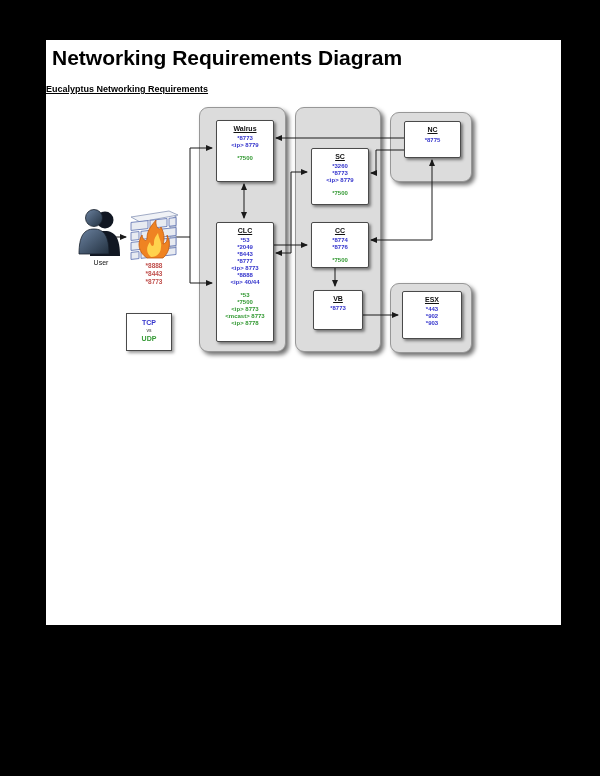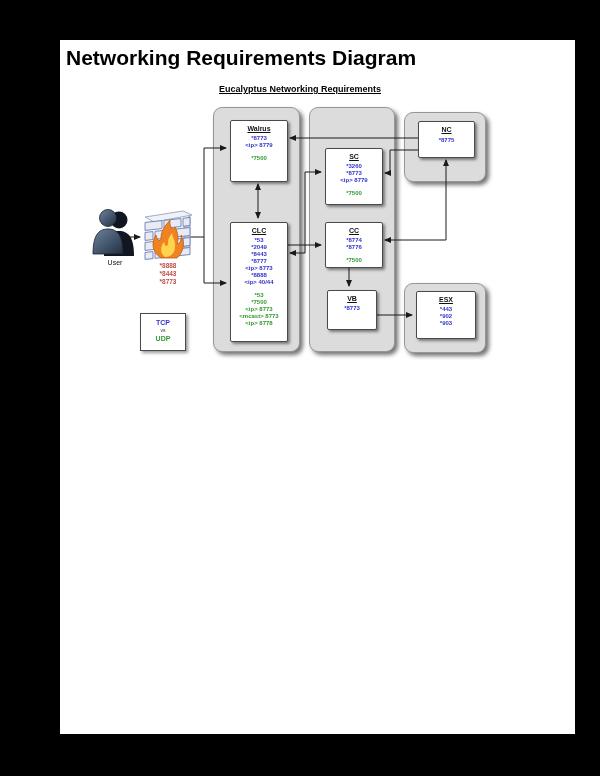--- a/index.html
+++ b/index.html
@@ -1,19 +1,19 @@
 <!DOCTYPE html>
 <html style="--tcp: #3333cc; --udp: #339933; --client: #c0504d;"><head>
 <meta charset="utf-8">
 <style>
   html,body{margin:0;padding:0;background:#000;width:600px;height:776px;overflow:hidden;
     font-family:"Liberation Sans",sans-serif;}
-  #page{position:absolute;left:60px;top:40px;width:515px;height:694px;background:#fff;}
+  #page{position:absolute;left:46px;top:40px;width:515px;height:585px;background:#fff;}
   #title{position:absolute;left:6px;top:6px;font-size:21px;font-weight:bold;color:#000;white-space:nowrap;}
-  #subtitle{position:absolute;left:0;top:44px;width:480px;text-align:center;font-size:9px;
+  #subtitle{position:absolute;left:0;top:44px;width:480px;text-align:left;font-size:9px;
     font-weight:bold;text-decoration:underline;color:#000;}
   .container{position:absolute;background:#dcdcdc;border:1px solid #979797;border-radius:9px;
     box-shadow:3px 3px 4px rgba(0,0,0,.55);}
   .node{position:absolute;background:#fff;border:1px solid #4a4a4a;border-radius:2px;
     box-shadow:2px 2px 3px rgba(0,0,0,.45);text-align:center;font-size:6px;font-weight:bold;
     line-height:7px;color:#222;}
   .node-title{font-size:7px;font-weight:bold;text-decoration:underline;color:#111;margin:4px 0 3px;}
   .p-tcp{color:var(--tcp,#3333cc);}
   .p-udp{color:var(--udp,#339933);}
   .u-gap{margin-top:6px;}

